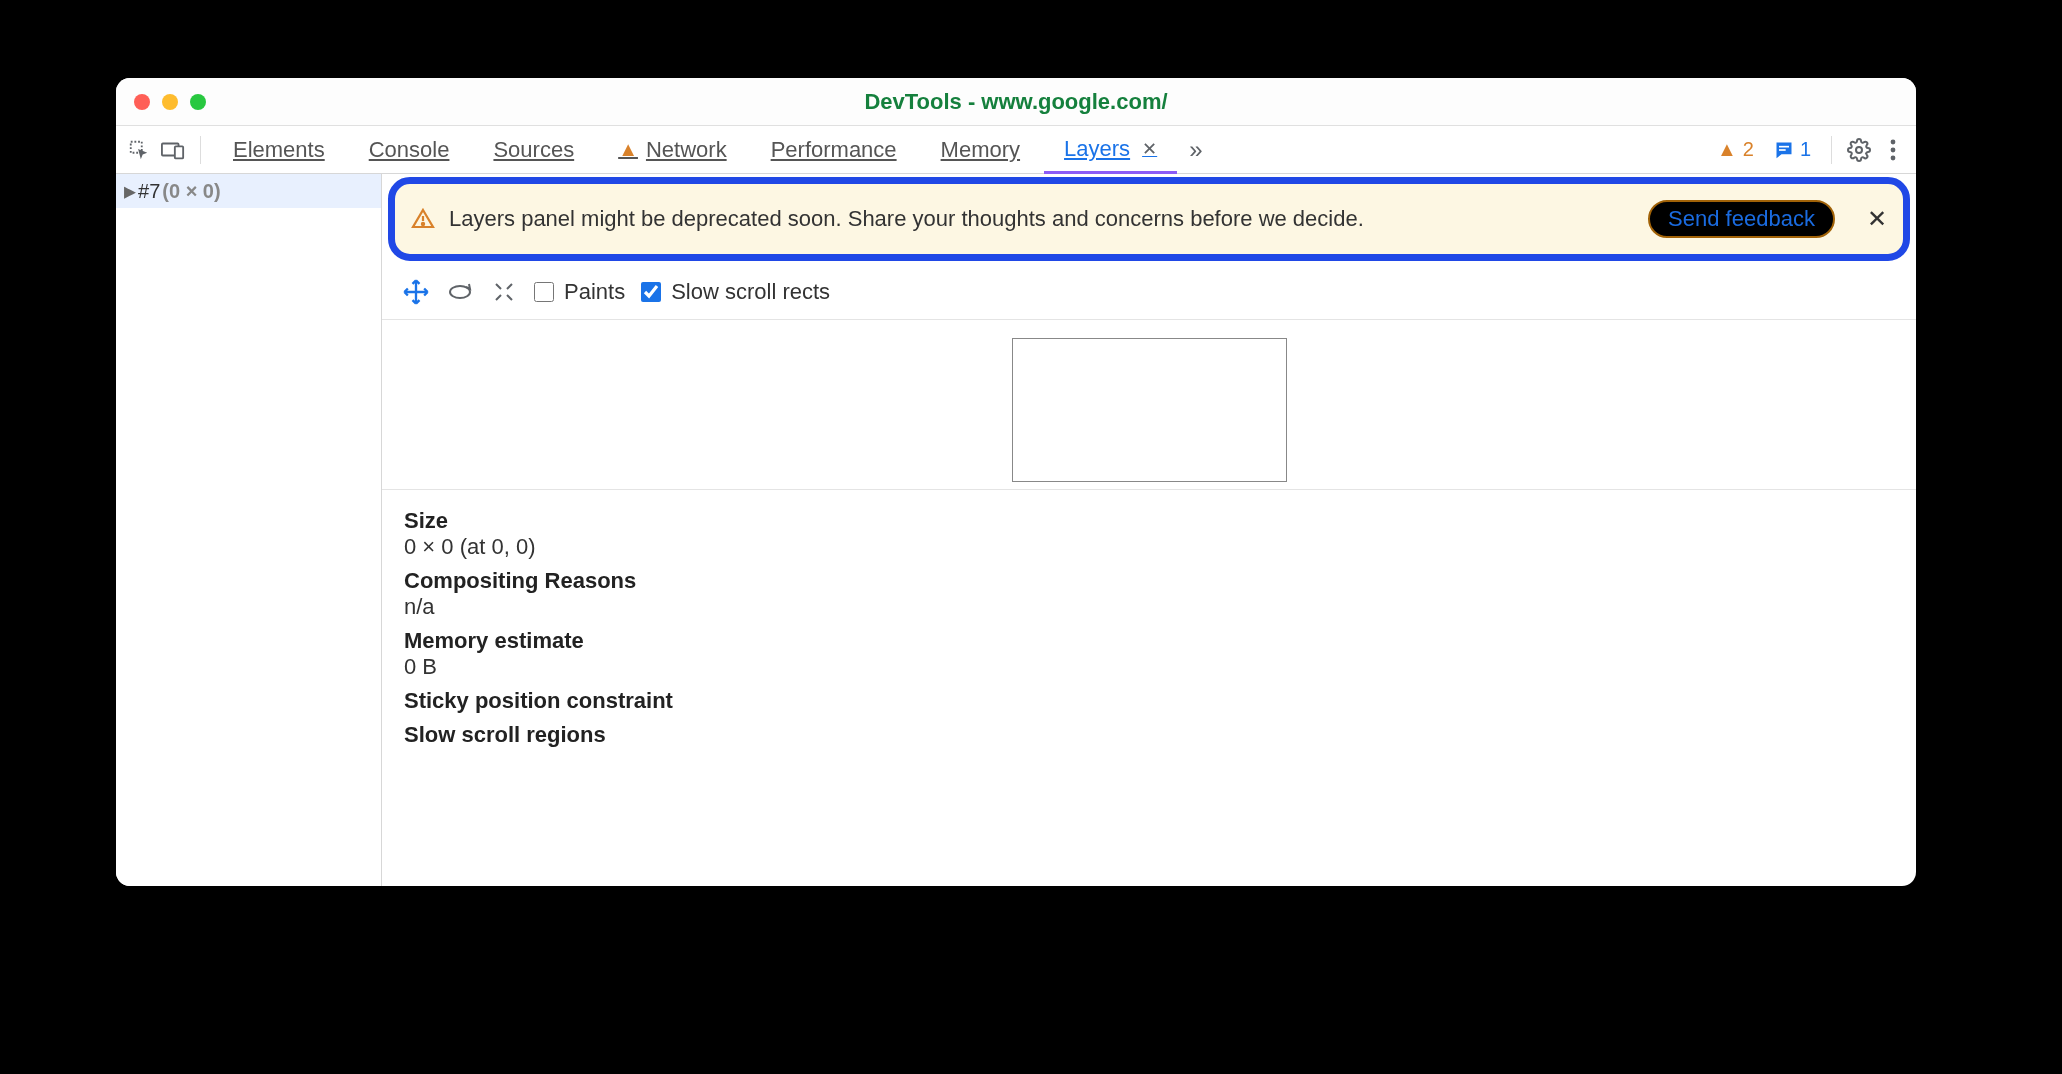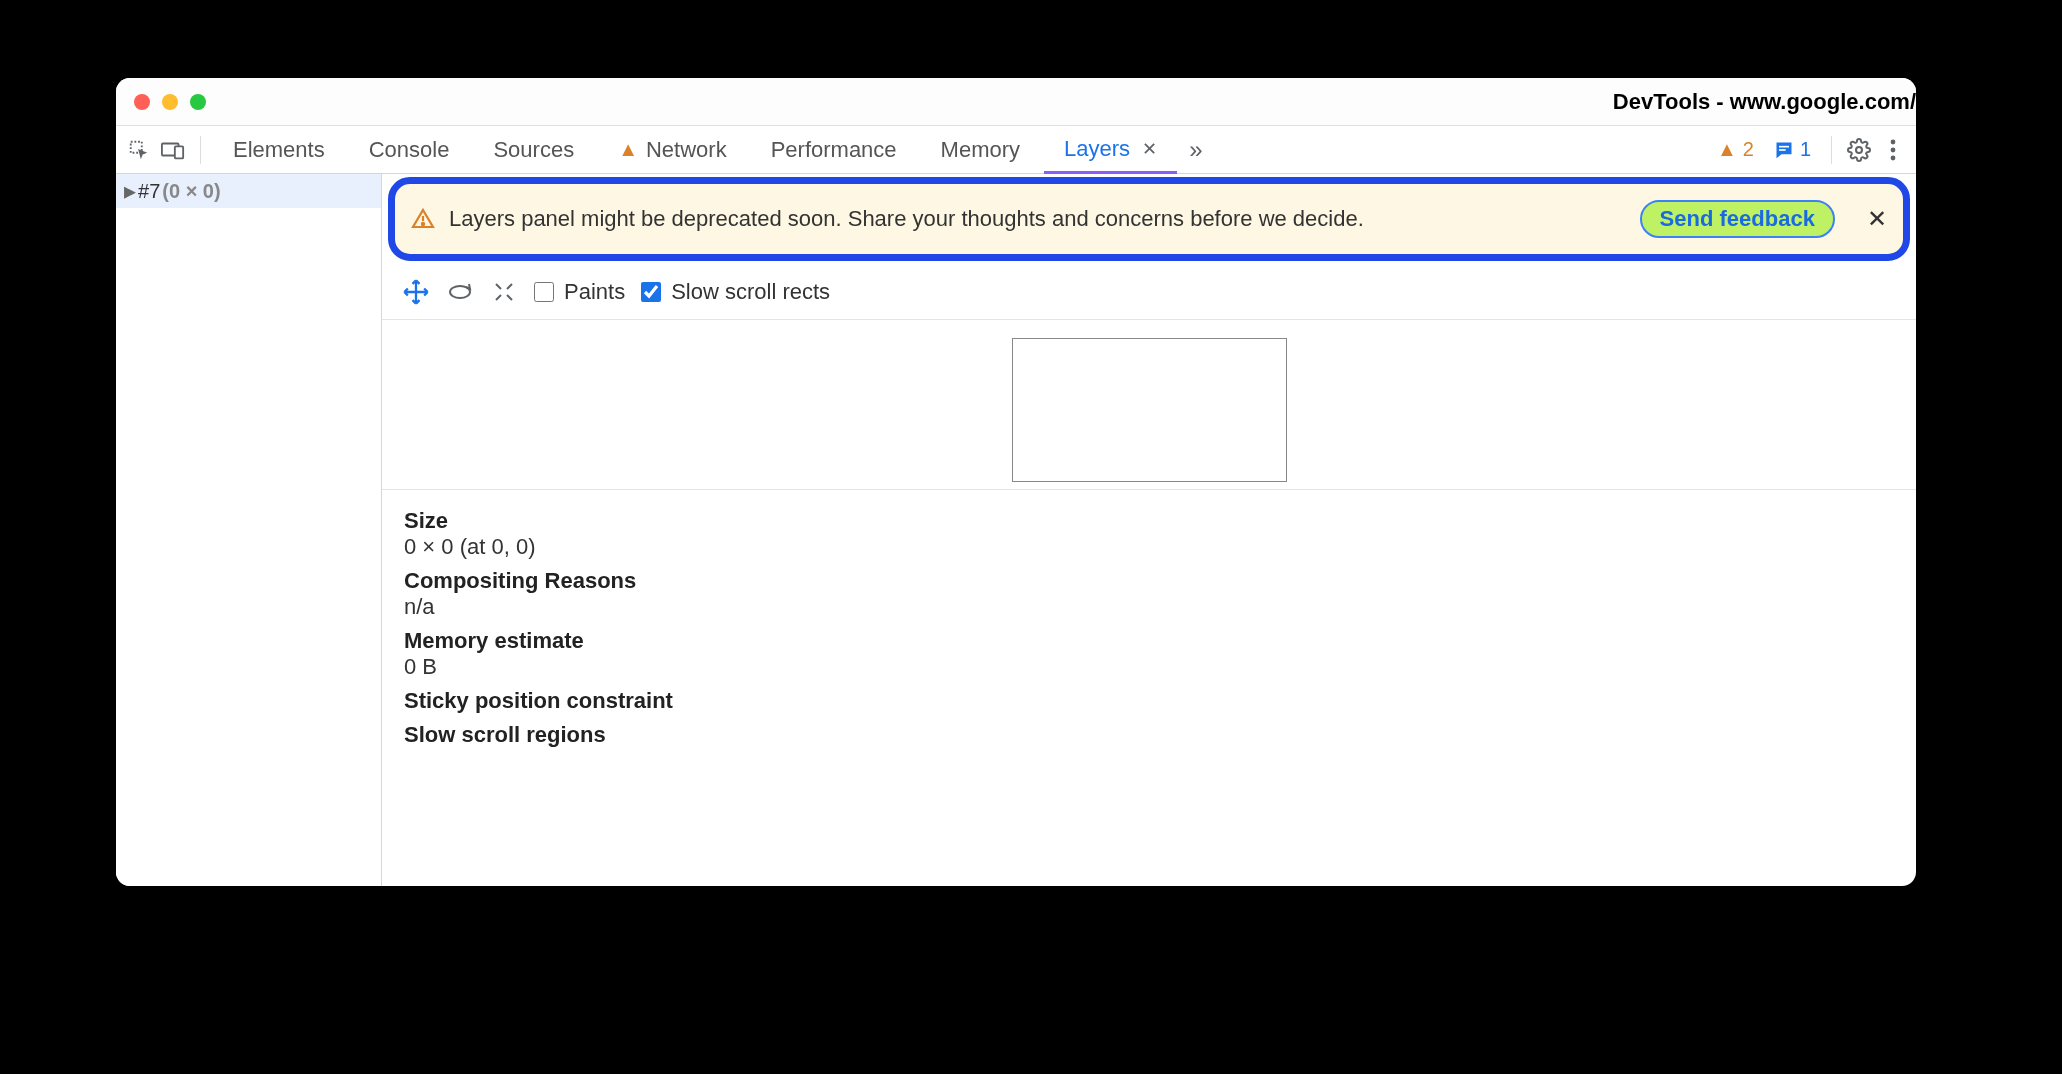--- a/index.html
+++ b/index.html
@@ -28,35 +28,35 @@
     height: 48px;
     display: flex;
     align-items: center;
     border-bottom: 1px solid #e0e0e0;
     position: relative;
     background: #fdfdfd;
   }
   .traffic-lights { display: flex; gap: 12px; padding-left: 18px; position: absolute; left:0; }
   .tl { width: 16px; height:16px; border-radius:50%; }
   .tl.red{background:#ff5f57;} .tl.yellow{background:#febc2e;} .tl.green{background:#28c840;}
-  .titlebar-title { width:100%; text-align:right; font-weight:600; color:#000000; font-size:22px; }
+  .titlebar-title { width:100%; text-align:center; font-weight:600; color:#15803d; font-size:22px; }
 
   
   .toolbar {
     height: 48px;
     display:flex;
     align-items:center;
     border-bottom: 1px solid #d7d7d7;
     padding: 0 8px;
     gap: 4px;
     font-size: 22px;
     color:#555;
   }
   .tb-icon { width:30px; height:30px; display:flex; align-items:center; justify-content:center; color:#5f6368; }
-  .tab { padding: 0 20px; height:100%; display:flex; align-items:center; gap:8px; cursor:default; white-space:nowrap; }
+  .tab { padding: 0 20px; height:100%; display:flex; align-items:center; gap:8px; cursor:default; white-space:nowrap;text-decoration:underline; }
   .tab.active { color:#1a73e8; border-bottom:3px solid #8b5cf6; margin-bottom:-1px; }
   .tab .close-x { font-size:18px; color:#5f6368; margin-left:4px; }
   .warn-tri { color:#d9822b; font-size:20px; }
   .chev-more { font-size:24px; color:#5f6368; padding:0 8px;}
   .spacer{flex:1;}
   .badge { display:flex; align-items:center; gap:6px; padding:0 8px; font-size:20px; }
   .badge.warn{ color:#d9822b;}
   .badge.info{ color:#1a73e8;}
   .divider{ width:1px; height:28px; background:#ddd; margin:0 8px;}
 
@@ -79,28 +79,27 @@
   }
   .banner {
     display:flex; align-items:center;
     padding: 16px 16px;
     gap: 14px;
     font-size: 22px;
     color:#333;
   }
   .banner .warn-tri { font-size:22px; }
   .feedback-btn {
-    border: 2px solid #3b82f6;
+    border: 2px solid #a16207;
     border-radius: 22px;
     padding: 4px 18px;
     color:#1a6be0;
-    background:#bef264;
+    background:#000000;
     font-size:22px;
     margin-left:10px;
-    font-weight:bold;
   }
   .banner .close-x { margin-left: 18px; font-size:24px; color:#333; font-weight:400; }
 
   
   .layer-ctrls { height:56px; display:flex; align-items:center; gap:16px; padding-left:20px; border-bottom:1px solid #e4e4e4; font-size:22px; color:#333;}
   .ctrl-icon { width:28px; height:28px; display:flex; align-items:center; justify-content:center; color:#1a73e8;}
   .ctrl-icon.grey{color:#5f6368;}
   .chk { width:20px; height:20px; accent-color:#1a73e8;}
   .chk-label { display:flex; align-items:center; gap:10px; }
 

